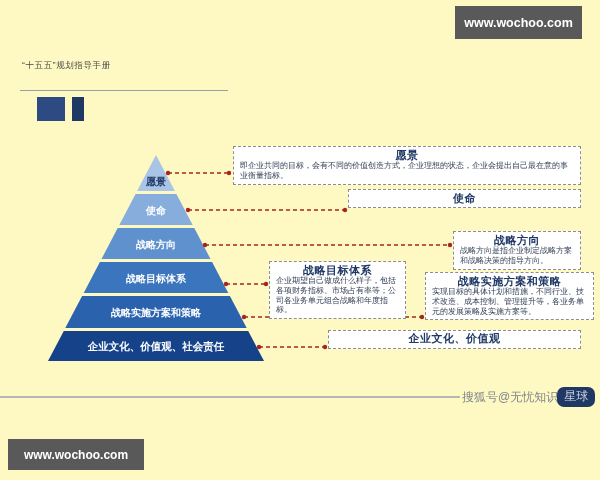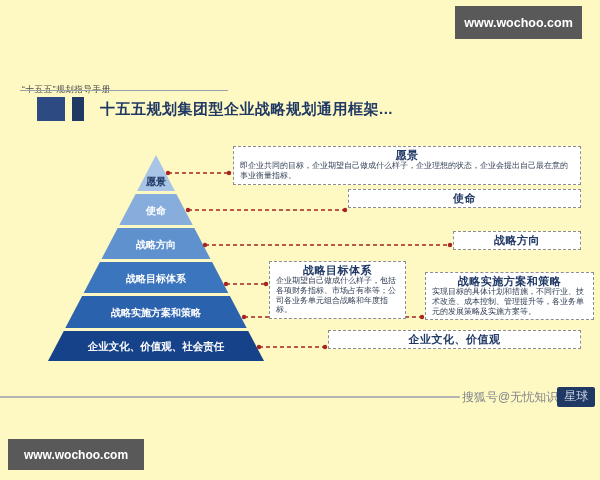--- a/index.html
+++ b/index.html
@@ -1,54 +1,53 @@
 <!DOCTYPE html>
 <html><head>
 <meta charset="utf-8">
 <style>
   html,body{margin:0;padding:0;background:#fff;}
   .page{position:relative;width:600px;height:480px;background:#fef9c3;overflow:hidden;
         font-family:"Liberation Sans","DejaVu Sans",sans-serif;}
   .topbar{position:absolute;left:455px;top:6px;width:127px;height:33px;background:#595959;
           color:#fff;font-size:12.5px;font-weight:bold;display:flex;align-items:center;justify-content:center;}
-  .eyebrow{position:absolute;left:22px;top:84px;font-size:8.5px;color:#4a4a4a;letter-spacing:0.6px;}
+  .eyebrow{position:absolute;left:22px;top:60px;font-size:8.5px;color:#4a4a4a;letter-spacing:0.6px;}
   .eyebrow-line{position:absolute;left:20px;top:90px;width:208px;height:1px;background:#98a0ac;}
   .title-row{position:absolute;left:37px;top:97px;display:flex;align-items:center;}
   .sq{display:inline-block;height:24px;}
   .sq1{width:28px;background:#2d4a82;}
   .sq2{width:12px;background:#1f3864;margin-left:7px;}
   .title{margin:0 0 0 16px;font-size:15px;font-weight:bold;color:#1f3864;letter-spacing:0.5px;white-space:nowrap;}
   .diagram{position:absolute;left:0;top:0;}
   .diagram text{font-family:"Liberation Sans","DejaVu Sans",sans-serif;font-weight:bold;}
   .connector{stroke-width:1.3;stroke-dasharray:4 3;fill:none;}
   .anno{position:absolute;box-sizing:border-box;background:#fff;border:1px dashed #8d8d8d;padding:2px 6px 3px;}
   .anno h4{margin:0;font-size:11px;font-weight:bold;color:#1f3864;text-align:center;letter-spacing:0.5px;line-height:1.1;}
   .anno p{margin:0;font-size:8px;line-height:1.22;color:#333f55;text-align:left;}
   .bottom-line{position:absolute;left:0;top:396px;width:460px;height:2px;background:#b5b5b5;}
   .sohu{position:absolute;left:462px;top:389px;height:16px;display:flex;align-items:center;
         font-size:12px;font-weight:normal;white-space:nowrap;}
   .sohu-prefix{color:rgba(122,126,137,0.95);}
-  .sohu-pill{background:#1f3864;color:#ccd3e2;border-radius:2px;padding:1px 7px 2px;margin-left:-1px;}
+  .sohu-pill{background:#1f3864;color:#ccd3e2;border-radius:7px;padding:1px 7px 2px;margin-left:-1px;}
   .bottombar{position:absolute;left:8px;top:439px;width:136px;height:31px;background:#595959;
              color:#fff;font-size:12px;font-weight:bold;display:flex;align-items:center;justify-content:center;}
 </style>
 </head>
 <body>
 
 <div class="page">
 
   <div class="topbar">www.wochoo.com</div>
 
   <div class="eyebrow">“十五五”规划指导手册</div>
   <div class="eyebrow-line"></div>
 
   <div class="title-row">
     <span class="sq sq1"></span>
     <span class="sq sq2"></span>
-    <h1 class="title">十五五规划集团型企业战略规划通用框架...</h1>
   </div>
 
   <svg class="diagram" width="600" height="480" viewBox="0 0 600 480">
 
     <polygon points="156,155 137.1,191 174.9,191" fill="#a8c4e6"></polygon>
     <polygon points="135.6,194 176.4,194 192.7,225 119.3,225" fill="#86addc"></polygon>
     <polygon points="117.7,228 194.3,228 210.5,259 101.5,259" fill="#5e91cd"></polygon>
     <polygon points="99.9,262 212.1,262 228.3,293 83.7,293" fill="#3a75bd"></polygon>
     <polygon points="82.1,296 229.9,296 246.7,328 65.3,328" fill="#2a62ae"></polygon>
     <polygon points="63.8,331 248.2,331 264,361 48,361" fill="#154289"></polygon>
@@ -80,37 +79,38 @@
     <circle cx="244" cy="317" r="2.2" fill="#a82422"></circle>
     <circle cx="422" cy="317" r="2.2" fill="#a82422"></circle>
 
     <line class="connector" x1="259" y1="347" x2="325" y2="347" stroke="#a82422"></line>
     <circle cx="259" cy="347" r="2.2" fill="#a82422"></circle>
     <circle cx="325" cy="347" r="2.2" fill="#a82422"></circle>
   </svg>
 
   <div class="anno" style="left:233px;top:146px;width:348px;">
     <h4>愿景</h4>
-    <p>即企业共同的目标，企业期望自己做成什么样子，企业理想的状态，企业会提出自己最在意的事业衡量指标。</p>
+    <p>即企业共同的目标，会有不同的价值创造方式，企业理想的状态，企业会提出自己最在意的事业衡量指标。</p>
   </div>
   <div class="anno" style="left:348px;top:189px;width:233px;">
     <h4>使命</h4>
   </div>
   <div class="anno" style="left:453px;top:231px;width:128px;">
     <h4>战略方向</h4>
+    <p>战略方向是指企业制定战略方案和战略决策的指导方向。</p>
   </div>
   <div class="anno" style="left:269px;top:261px;width:137px;">
     <h4>战略目标体系</h4>
     <p>企业期望自己做成什么样子，包括各项财务指标、市场占有率等；公司各业务单元组合战略和年度指标。</p>
   </div>
   <div class="anno" style="left:425px;top:272px;width:169px;">
     <h4>战略实施方案和策略</h4>
     <p>实现目标的具体计划和措施，不同行业、技术改造、成本控制、管理提升等，各业务单元的发展策略及实施方案等。</p>
   </div>
-  <div class="anno" style="left:328px;top:330px;width:253px;">
+  <div class="anno" style="left:328px;top:330px;width:253px;font-family:Liberation Mono, monospace;">
     <h4>企业文化、价值观</h4>
   </div>
 
   <div class="bottom-line"></div>
 
   <div class="sohu">
     <span class="sohu-prefix">搜狐号@无忧知识</span>
     <span class="sohu-pill">星球</span>
   </div>
 

